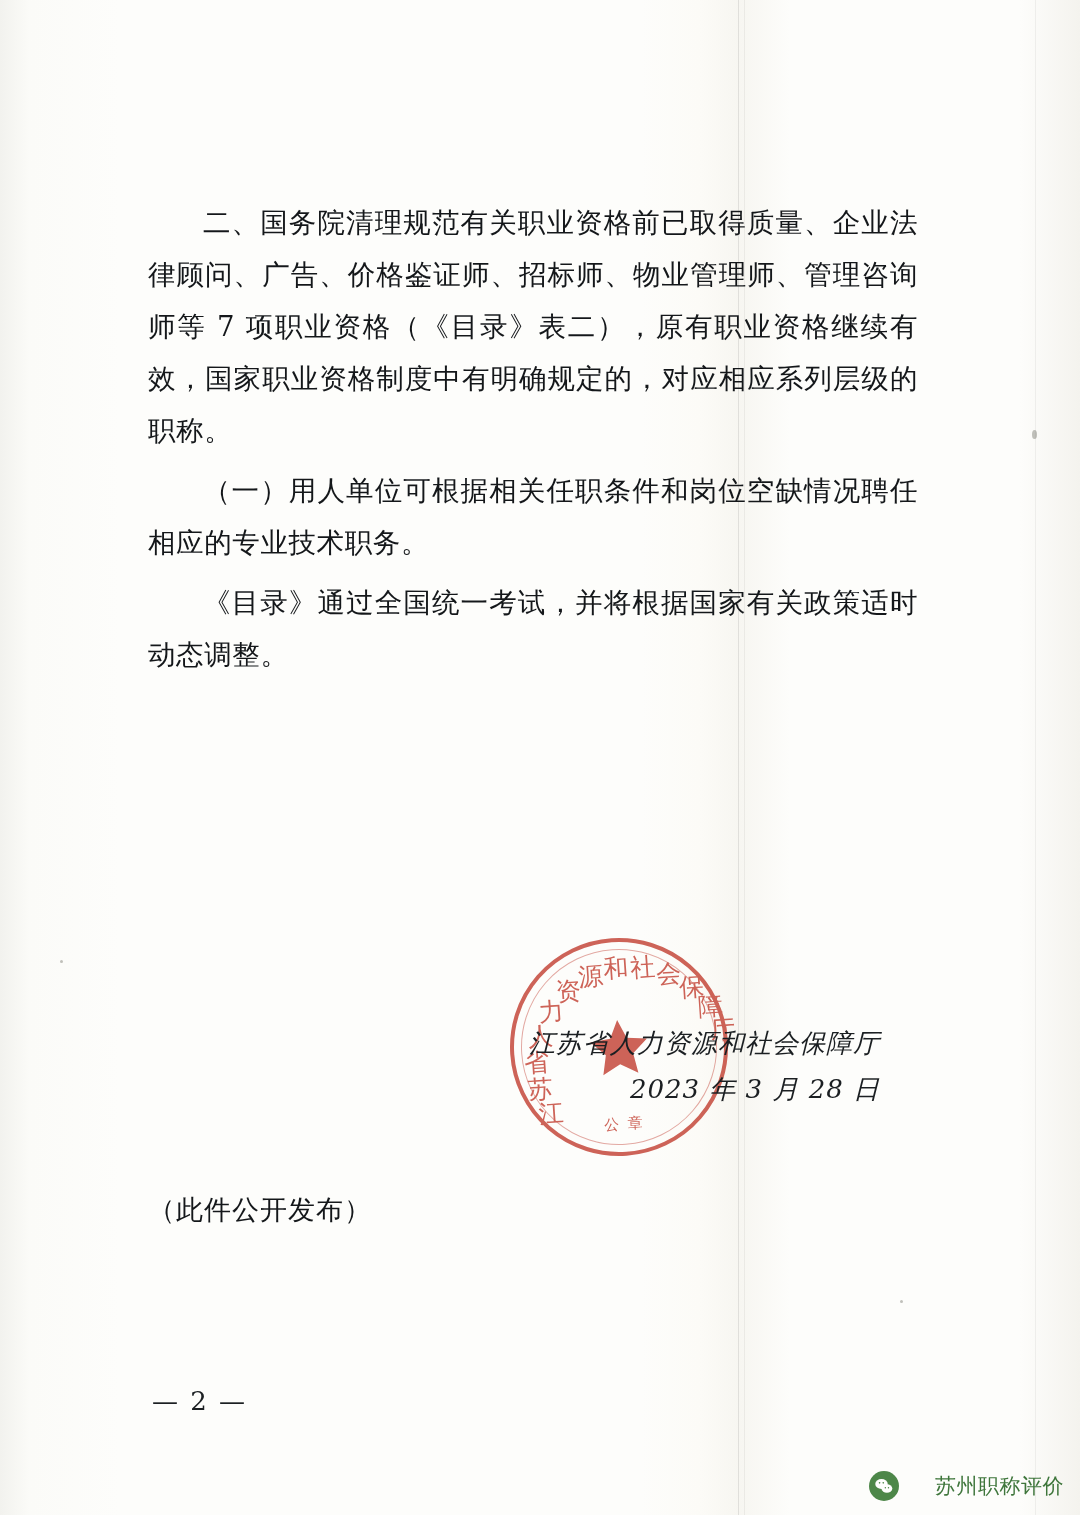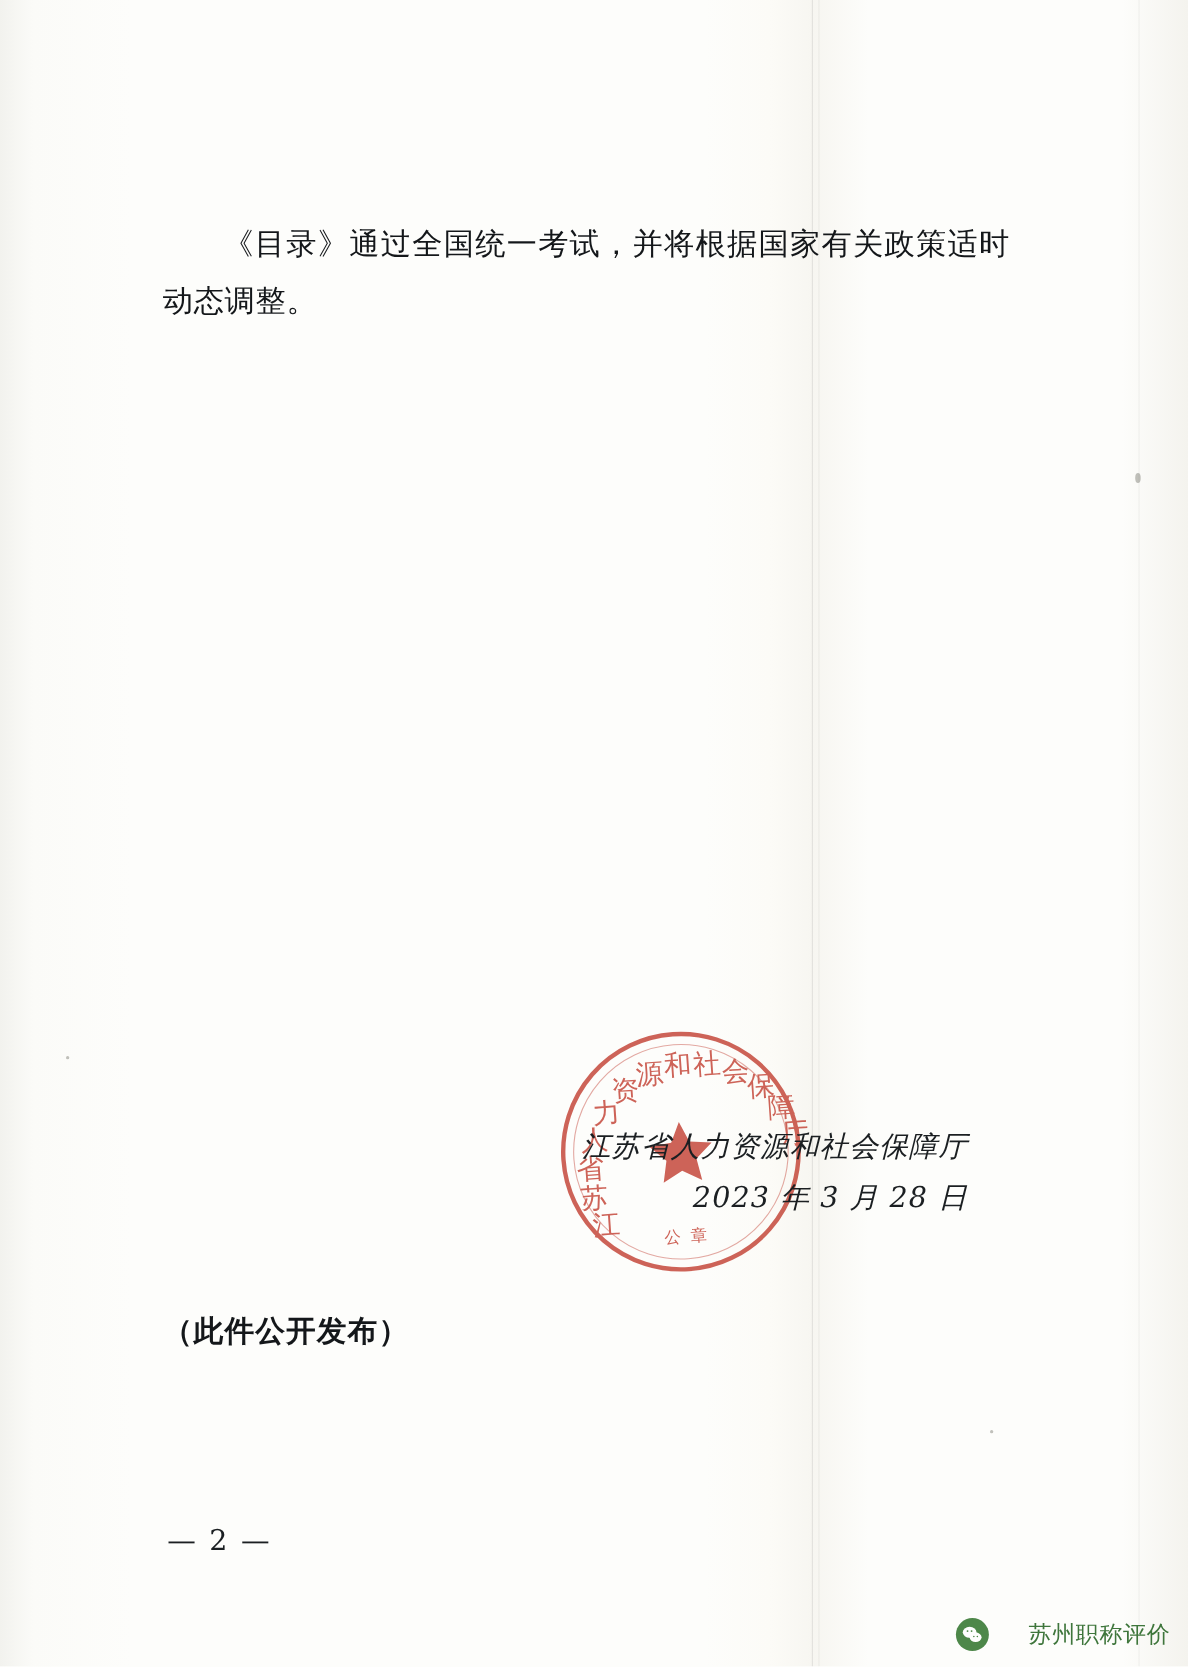--- a/index.html
+++ b/index.html
@@ -131,21 +131,20 @@
     white-space: nowrap;
   }
 
   .public-note {
     position: absolute;
     left: 148px;
     top: 1192px;
     font-size: 27px;
     color: #14171a;
     letter-spacing: 1px;
-    font-weight: bold;
   }
 
   .page-number {
     position: absolute;
     left: 152px;
     top: 1386px;
     font-size: 26px;
     color: #1b1f22;
     letter-spacing: 2px;
   }
@@ -185,20 +184,22 @@
 
   <div class="scan-line l1"></div>
   <div class="scan-line l2"></div>
   <div class="scan-line l3"></div>
 
   <div class="speck" style="left:1032px; top:430px; width:5px; height:9px;"></div>
   <div class="speck" style="left:60px; top:960px; width:3px; height:3px;"></div>
   <div class="speck" style="left:900px; top:1300px; width:3px; height:3px;"></div>
 
   <div class="content">
+    <p class="para">二、国务院清理规范有关职业资格前已取得质量、企业法律顾问、广告、价格鉴证师、招标师、物业管理师、管理咨询师等 7 项职业资格（《目录》表二），原有职业资格继续有效，国家职业资格制度中有明确规定的，对应相应系列层级的职称。</p>
+    <p class="para">（一）用人单位可根据相关任职条件和岗位空缺情况聘任相应的专业技术职务。</p>
     <p class="para">《目录》通过全国统一考试，并将根据国家有关政策适时动态调整。</p>
   </div>
 
   <div class="seal">
     <div class="seal-text">
       <span style="transform: rotate(-118deg) translate(0,-96px) rotate(118deg);">江</span>
       <span style="transform: rotate(-102deg) translate(0,-96px) rotate(102deg);">苏</span>
       <span style="transform: rotate(-86deg) translate(0,-96px) rotate(86deg);">省</span>
       <span style="transform: rotate(-70deg) translate(0,-96px) rotate(70deg);">人</span>
       <span style="transform: rotate(-54deg) translate(0,-96px) rotate(54deg);">力</span>

